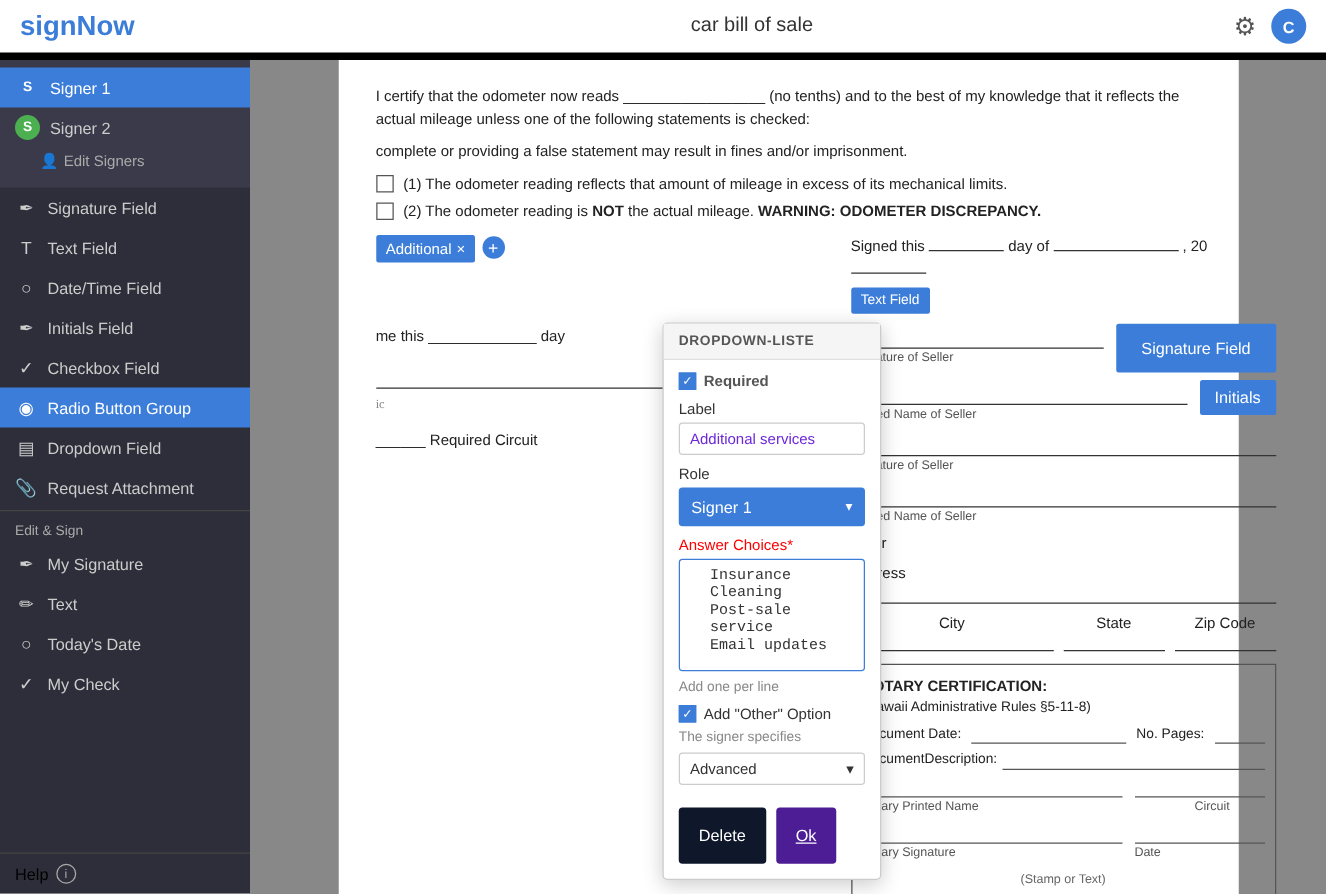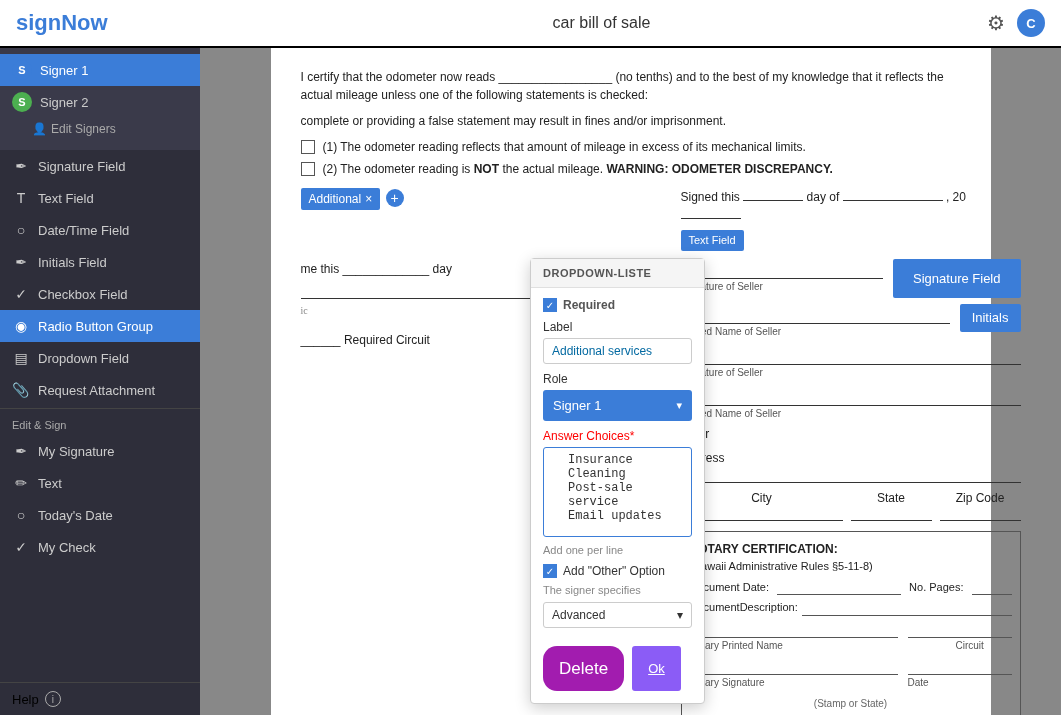--- a/index.html
+++ b/index.html
@@ -5,21 +5,21 @@
     * { box-sizing: border-box; margin: 0; padding: 0; }
     body { font-family: Arial, sans-serif; font-size: 13px; background: #f0f0f0; width: 1061px; height: 715px; overflow: hidden; display: flex; flex-direction: column; }
 
     
     .header {
       background: #fff;
       height: 48px;
       display: flex;
       align-items: center;
       padding: 0 16px;
-      border-bottom: 2px solid #000000;
+      border-bottom: 6px solid #000000;
       position: relative;
       flex-shrink: 0;
       justify-content: flex-end;
     }
     .header-logo {
       font-size: 22px;
       font-weight: bold;
       color: #1a1a2e;
       width: 200px;
     }
@@ -220,21 +220,21 @@
     }
     .popup-checkbox::after { content: '✓'; color: #fff; font-size: 10px; }
     .popup-label-text { font-size: 12px; color: #555; font-weight: bold; }
     .popup-field-label { font-size: 12px; color: #333; margin-bottom: 4px; }
     .popup-input {
       width: 100%;
       border: 1px solid #ccc;
       border-radius: 3px;
       padding: 5px 8px;
       font-size: 12px;
-      color: #0369a1;
+      color: #6d28d9;
     }
     .popup-role-btn {
       width: 100%;
       background: #3b7dd8;
       color: #fff;
       border: none;
       border-radius: 3px;
       padding: 8px 10px;
       font-size: 13px;
       cursor: pointer;
@@ -282,30 +282,30 @@
       cursor: pointer;
       font-size: 12px;
       color: #333;
     }
     .popup-actions {
       display: flex;
       gap: 8px;
       padding: 8px 12px 0;
     }
     .btn-delete {
-      background: #a21caf;
+      background: #0f172a;
       color: #fff;
       border: none;
-      border-radius: 14px;
+      border-radius: 3px;
       padding: 7px 16px;
-      font-size: 17px;
+      font-size: 13px;
       cursor: pointer;
     }
     .btn-ok {
-      background: #8b5cf6;
+      background: #4c1d95;
       color: #fff;
       border: none;
       border-radius: 3px;
       padding: 15px 16px;
       font-size: 13px;
       cursor: pointer;
       text-decoration: underline;
     }
 
     
@@ -431,21 +431,21 @@
           <div style="position:absolute;left:0;top:0;width:360px;">
             <span style="display:inline-flex;align-items:center;gap:4px;background:#3b7dd8;color:#fff;padding:2px 8px;border-radius:2px;font-size:12px;cursor:pointer;">
               <span>Additional</span>
               <span style="font-size:12px;">×</span>
             </span>
             <div style="display:inline-block;width:18px;height:18px;background:#3b7dd8;color:#fff;border-radius:50%;text-align:center;line-height:18px;font-size:14px;cursor:pointer;margin-left:2px;">+</div>
 
             <div style="margin-top:50px;font-size:12px;">
               <span>me this _____________ day</span>
             </div>
-            <div style="margin-top:20px;font-size:12px;font-family:Liberation Serif, serif;">
+            <div style="margin-top:32px;font-size:12px;font-family:Liberation Serif, serif;">
               <hr style="border:none;border-top:1px solid #333;margin-bottom:2px;">
               <span style="font-size:10px;color:#888;">ic</span>
             </div>
             <div style="margin-top:12px;font-size:12px;">
               <span>______ Required Circuit</span>
             </div>
           </div>
 
           <div style="position:absolute;left:380px;top:0;width:340px;">
             <div style="font-size:12px;margin-bottom:6px;">
@@ -532,21 +532,21 @@
               <div style="display:flex;gap:10px;margin-top:6px;">
                 <div style="flex:2;">
                   <div style="border-bottom:1px solid #555;height:16px;"></div>
                   <div style="font-size:10px;color:#555;">Notary Signature</div>
                 </div>
                 <div style="flex:1;">
                   <div style="border-bottom:1px solid #555;height:16px;"></div>
                   <div style="font-size:10px;color:#555;">Date</div>
                 </div>
               </div>
-              <div style="text-align:center;font-size:10px;color:#666;margin-top:6px;">(Stamp or State)</div>
+              <div style="text-align:center;font-size:10px;color:#666;margin-top:6px;">(Stamp or Text)</div>
             </div>
           </div>
         </div>
 
       </div>
 
       <div class="dropdown-popup">
         <div class="popup-header">DROPDOWN-LISTE</div>
         <div class="popup-body">
 

